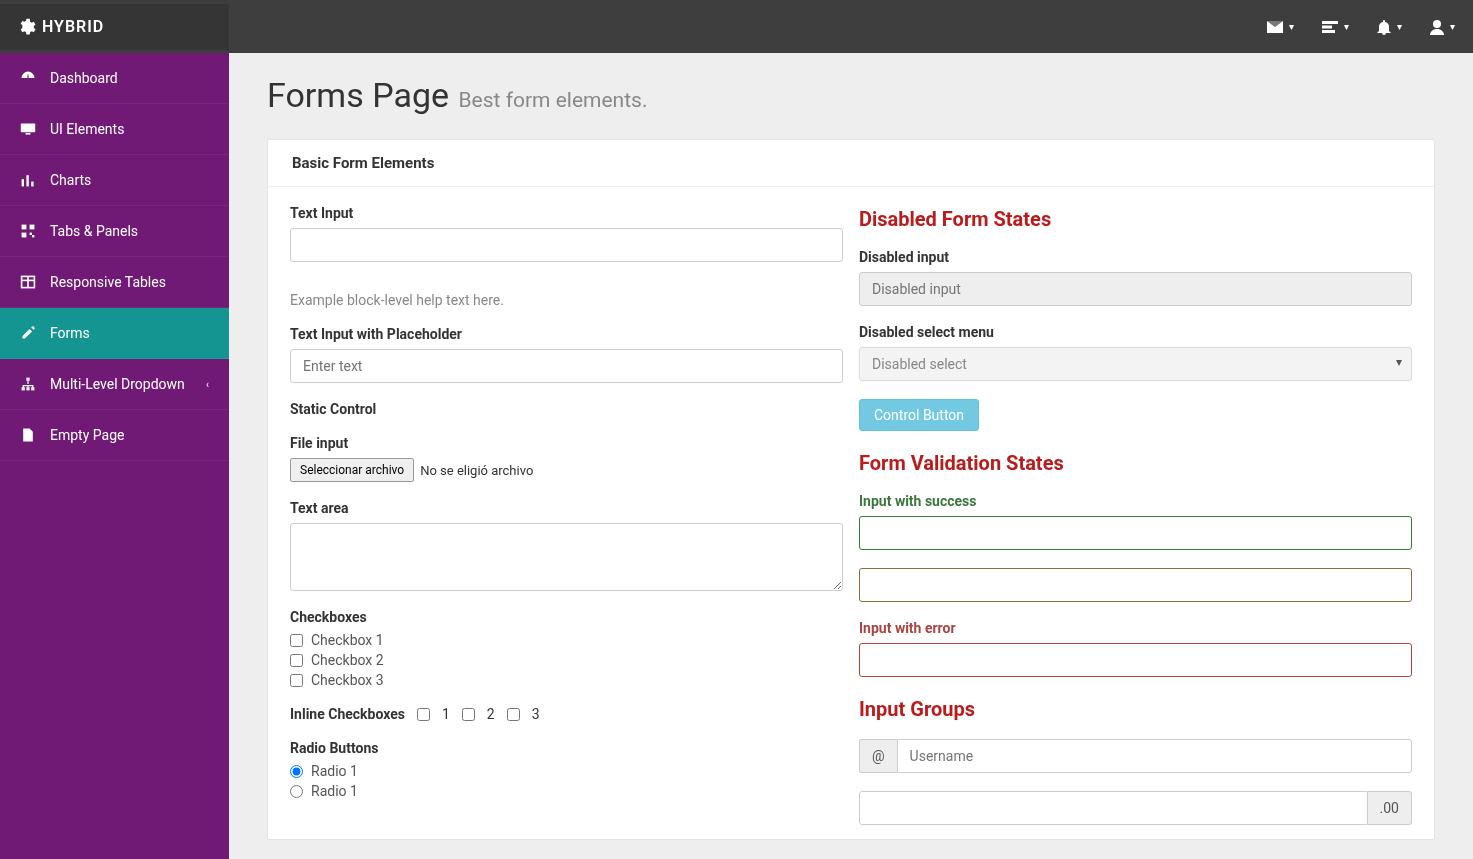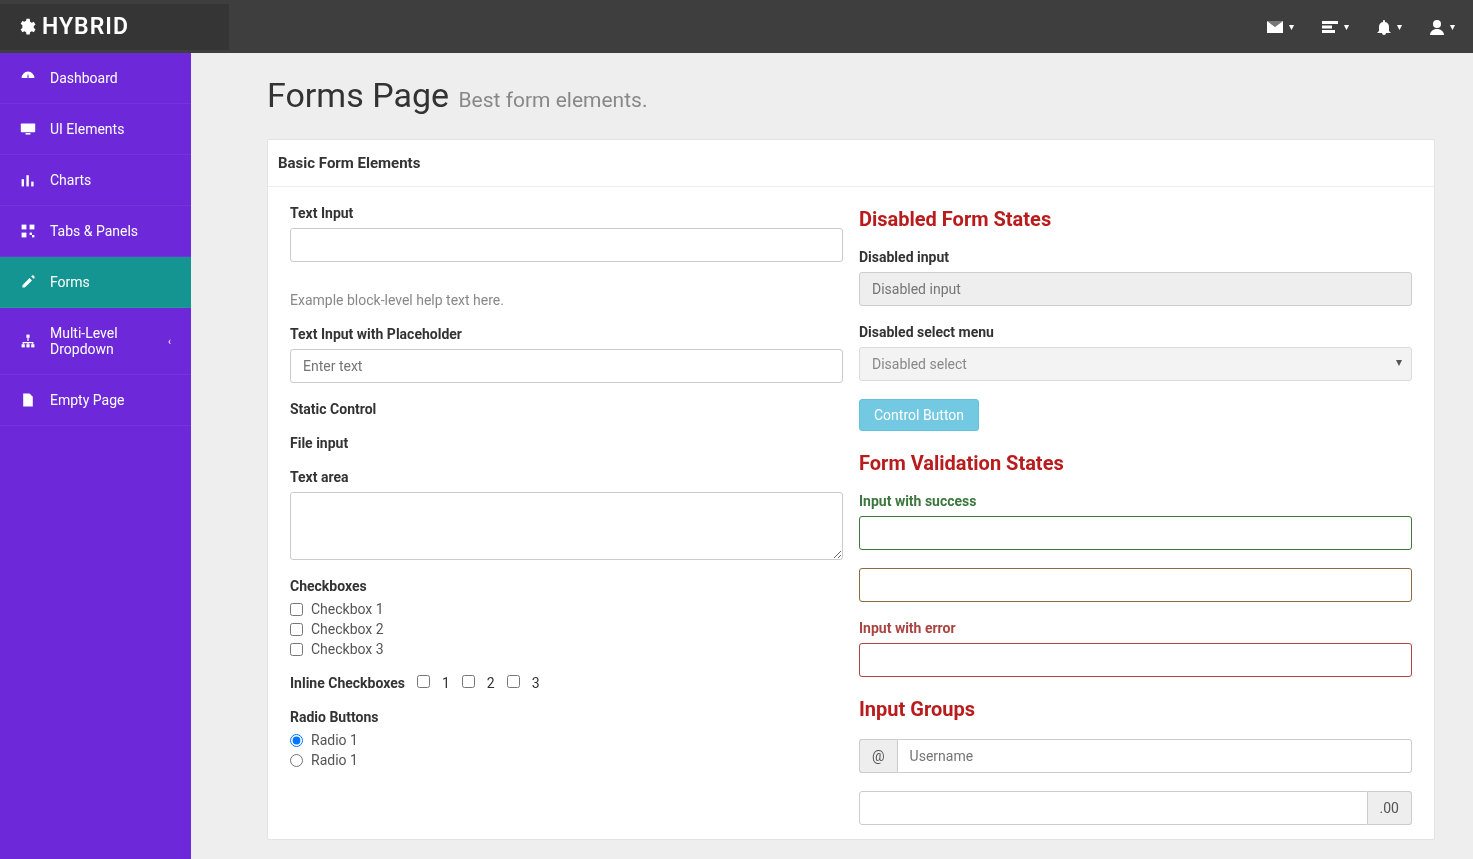--- a/index.html
+++ b/index.html
@@ -1,53 +1,53 @@
 <!DOCTYPE html>
 <html><head>
 <meta charset="utf-8">
 <style>
 * { margin:0; padding:0; box-sizing:border-box; font-family:-apple-system,BlinkMacSystemFont,"Segoe UI",Roboto,"Helvetica Neue",Arial,sans-serif; }
 body { background:#eee; color:#333; font-size:14px; }
 .topbar { height:53px; background:#3e3e3e; display:flex; align-items:center; position:fixed; top:0; left:0; right:0; z-index:100; }
-.brand-box { width:229px; height:46px; background:#353535; display:flex; align-items:center; padding-left:16px; color:#fff; font-size:23px; font-weight:600; letter-spacing:1px; }
+.brand-box { width:229px; height:46px; background:#353535; display:flex; align-items:center; padding-left:16px; color:#fff; font-size:16px; font-weight:600; letter-spacing:1px; }
 .brand-box svg { margin-right:6px; }
 .topbar-right { margin-left:auto; display:flex; align-items:center; padding-right:18px; gap:28px; }
 .topbar-icon { color:#fff; font-size:15px; display:flex; align-items:center; cursor:pointer; }
 .caret { margin-left:6px; font-size:10px; }
 
-.sidebar { position:fixed; top:53px; left:0; width:191px; bottom:0; background:#6d28d9; }
+.sidebar { position:fixed; top:53px; left:0; width:229px; bottom:0; background:#701a75; }
 .side-item { display:flex; align-items:center; color:#fff; padding:17px 20px; font-size:14px; cursor:pointer; border-bottom:1px solid rgba(255,255,255,0.06); }
 .side-item.active { background:#149591; }
 .side-item svg, .side-item .ico { width:16px; margin-right:14px; flex-shrink:0; }
 .side-item .chev { margin-left:auto; font-size:10px; }
 
 .main { margin-left:229px; margin-top:53px; }
 .page-head { padding:22px 38px 24px 38px; }
 .page-head h1 { font-size:34px; font-weight:400; color:#333; display:inline; }
 .page-head .sub { font-size:21px; color:#888; font-weight:400; margin-left:6px; }
 
 .panel { background:#fff; margin:0 38px 30px 38px; border:1px solid #e3e3e3; border-radius:2px; }
-.panel-head { padding:14px 10px; border-bottom:1px solid #eee; font-weight:700; font-size:15px; }
+.panel-head { padding:14px 24px; border-bottom:1px solid #eee; font-weight:700; font-size:15px; }
 .panel-body { padding:0 14px 14px 14px; }
 .row { display:flex; flex-wrap:wrap; }
 .col { flex:0 0 50%; max-width:50%; padding:0 8px; }
 
 .form-group { margin-top:18px; }
 label.top { display:block; font-weight:700; font-size:14px; margin-bottom:7px; color:#333; }
 .form-control { display:block; width:100%; height:34px; padding:6px 12px; font-size:14px; color:#555; background:#fff; border:1px solid #ccc; border-radius:3px; }
 .help { color:#888; font-size:14px; margin-top:10px; }
 textarea.form-control { height:68px; resize:both; }
 
 .file-wrap { display:flex; align-items:center; gap:6px; }
 .file-btn { font-size:12px; padding:4px 9px; background:#efefef; border:1px solid #999; border-radius:2px; cursor:pointer; }
 .file-txt { font-size:13px; }
 
 .chk-row, .radio-row { display:flex; align-items:center; gap:8px; font-size:14px; color:#555; margin:4px 0; }
 .chk-row input, .radio-row input { margin:0; }
-.inline-checks { display:flex; align-items:flex-start; gap:12px; flex-wrap:wrap; }
+.inline-checks { display:flex; align-items:center; gap:12px; flex-wrap:wrap; }
 .inline-checks .lbl { font-weight:700; font-size:14px; }
 
 h3.section { font-size:20px; font-weight:700; color:#b91c1c; margin-top:20px; margin-bottom:4px;}
 .disabled-input { background:#eee; color:#999; }
 select.form-control { appearance:none; -webkit-appearance:none; background:#eee; }
 .select-wrap { position:relative; }
 .select-wrap::after { content:"▾"; position:absolute; right:10px; top:8px; color:#555; pointer-events:none; font-size:12px; }
 
 .btn { display:inline-block; padding:7px 14px; font-size:14px; border-radius:3px; border:1px solid transparent; cursor:pointer; }
 .btn-primary { background:#5bc0de; border-color:#46b8da; color:#fff; opacity:.85; }
@@ -135,20 +135,28 @@
   <div class="side-item">
     <svg class="ico" viewBox="0 0 20 20" fill="#fff">
         <rect x="2" y="2" width="6" height="6"></rect>
         <rect x="12" y="2" width="6" height="6"></rect>
         <rect x="2" y="12" width="6" height="6"></rect>
         <rect x="12" y="12" width="3" height="3"></rect>
         <rect x="15" y="15" width="3" height="3"></rect>
       </svg>
     <span>Tabs &amp; Panels</span>
   </div>
+  <div class="side-item">
+    <svg class="ico" viewBox="0 0 20 20" fill="#fff">
+        <rect x="2" y="3" width="16" height="14" fill="none" stroke="#fff" stroke-width="2"></rect>
+        <line x1="2" y1="8" x2="18" y2="8" stroke="#fff" stroke-width="2"></line>
+        <line x1="10" y1="3" x2="10" y2="17" stroke="#fff" stroke-width="2"></line>
+      </svg>
+    <span>Responsive Tables</span>
+  </div>
   <div class="side-item active">
     <svg class="ico" viewBox="0 0 20 20" fill="#fff">
         <path d="M3 14l9-9 3 3-9 9H3zM14 3l3 3 1-1a1.5 1.5 0 0 0 0-2l-1-1a1.5 1.5 0 0 0-2 0z"></path>
       </svg>
     <span>Forms</span>
   </div>
   <div class="side-item">
     <svg class="ico" viewBox="0 0 20 20" fill="#fff">
         <rect x="8" y="2" width="4" height="4"></rect>
         <rect x="2" y="14" width="4" height="4"></rect>
@@ -189,20 +197,24 @@
             <label class="top">Text Input with Placeholder</label>
             <input class="form-control" placeholder="Enter text" style="">
           </div>
 
           <div class="form-group">
             <label class="top">Static Control</label>
           </div>
 
           <div class="form-group">
             <label class="top">File input</label>
+            <div class="file-wrap">
+              <button class="file-btn">Seleccionar archivo</button>
+              <span class="file-txt">No se eligió archivo</span>
+            </div>
           </div>
 
           <div class="form-group">
             <label class="top">Text area</label>
             <textarea class="form-control" style=""></textarea>
           </div>
 
           <div class="form-group">
             <label class="top">Checkboxes</label>
             <div class="chk-row">

